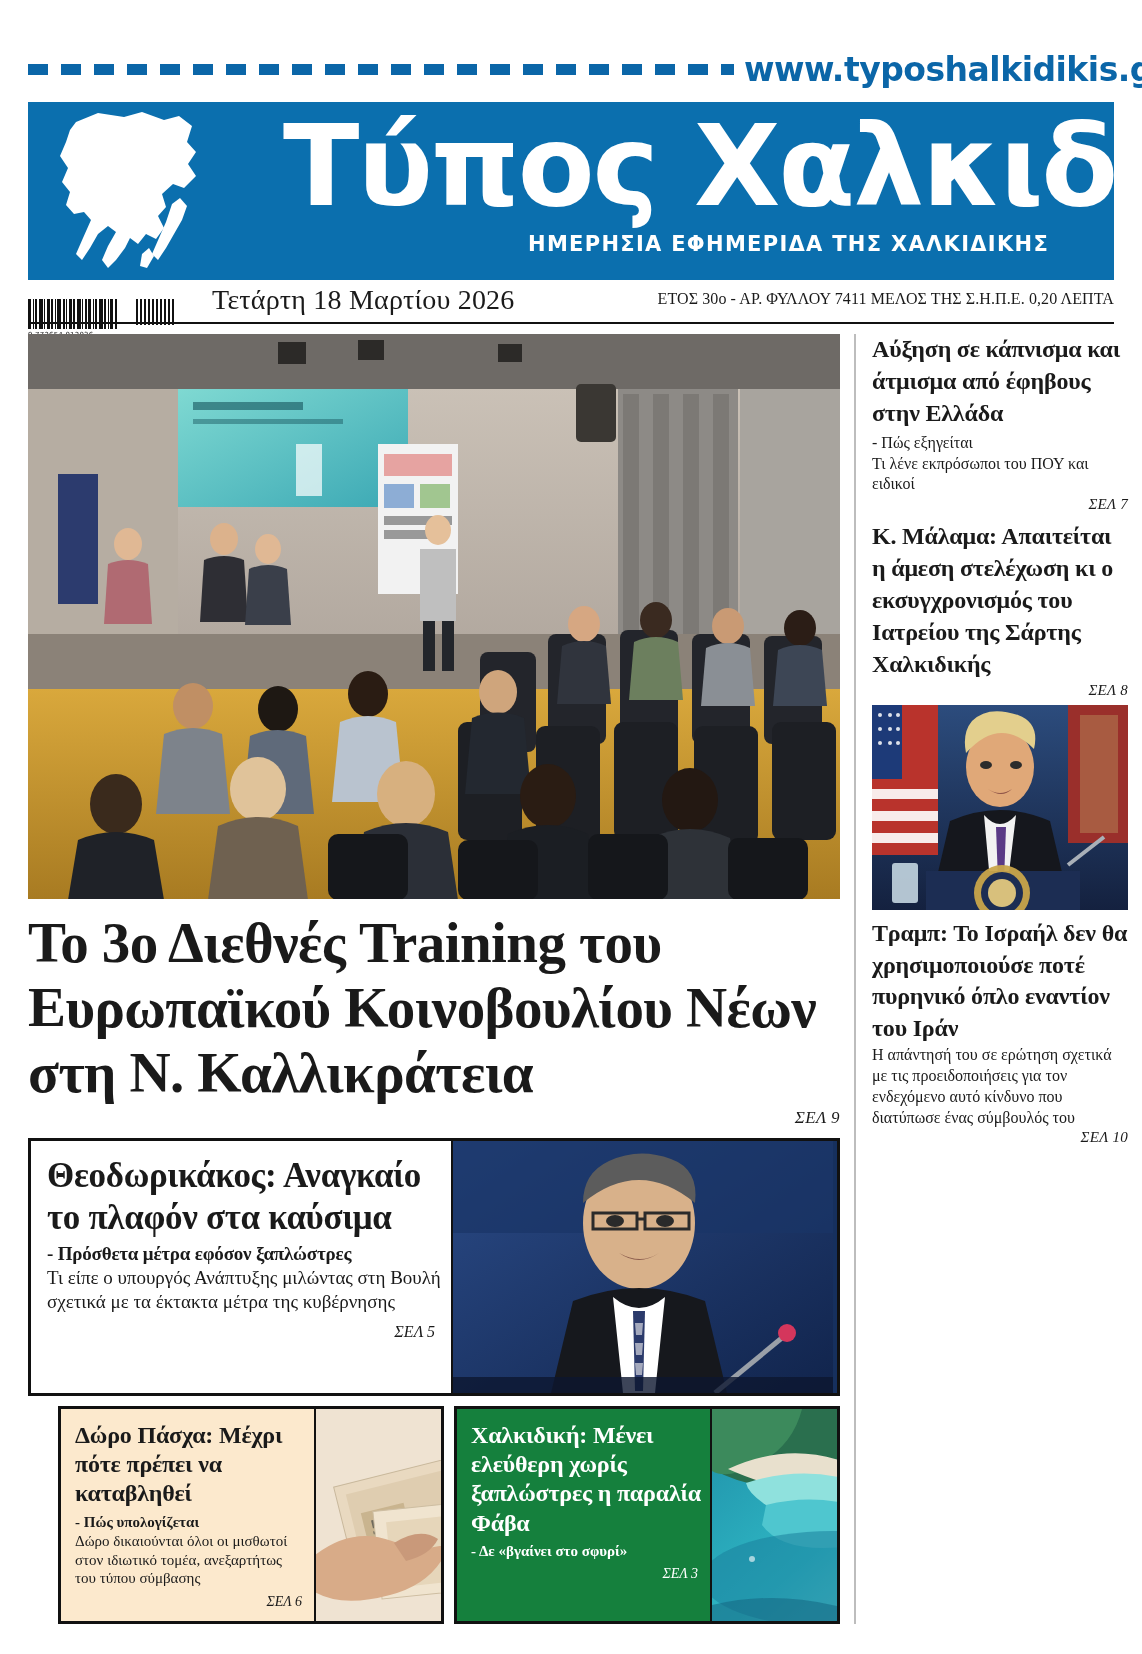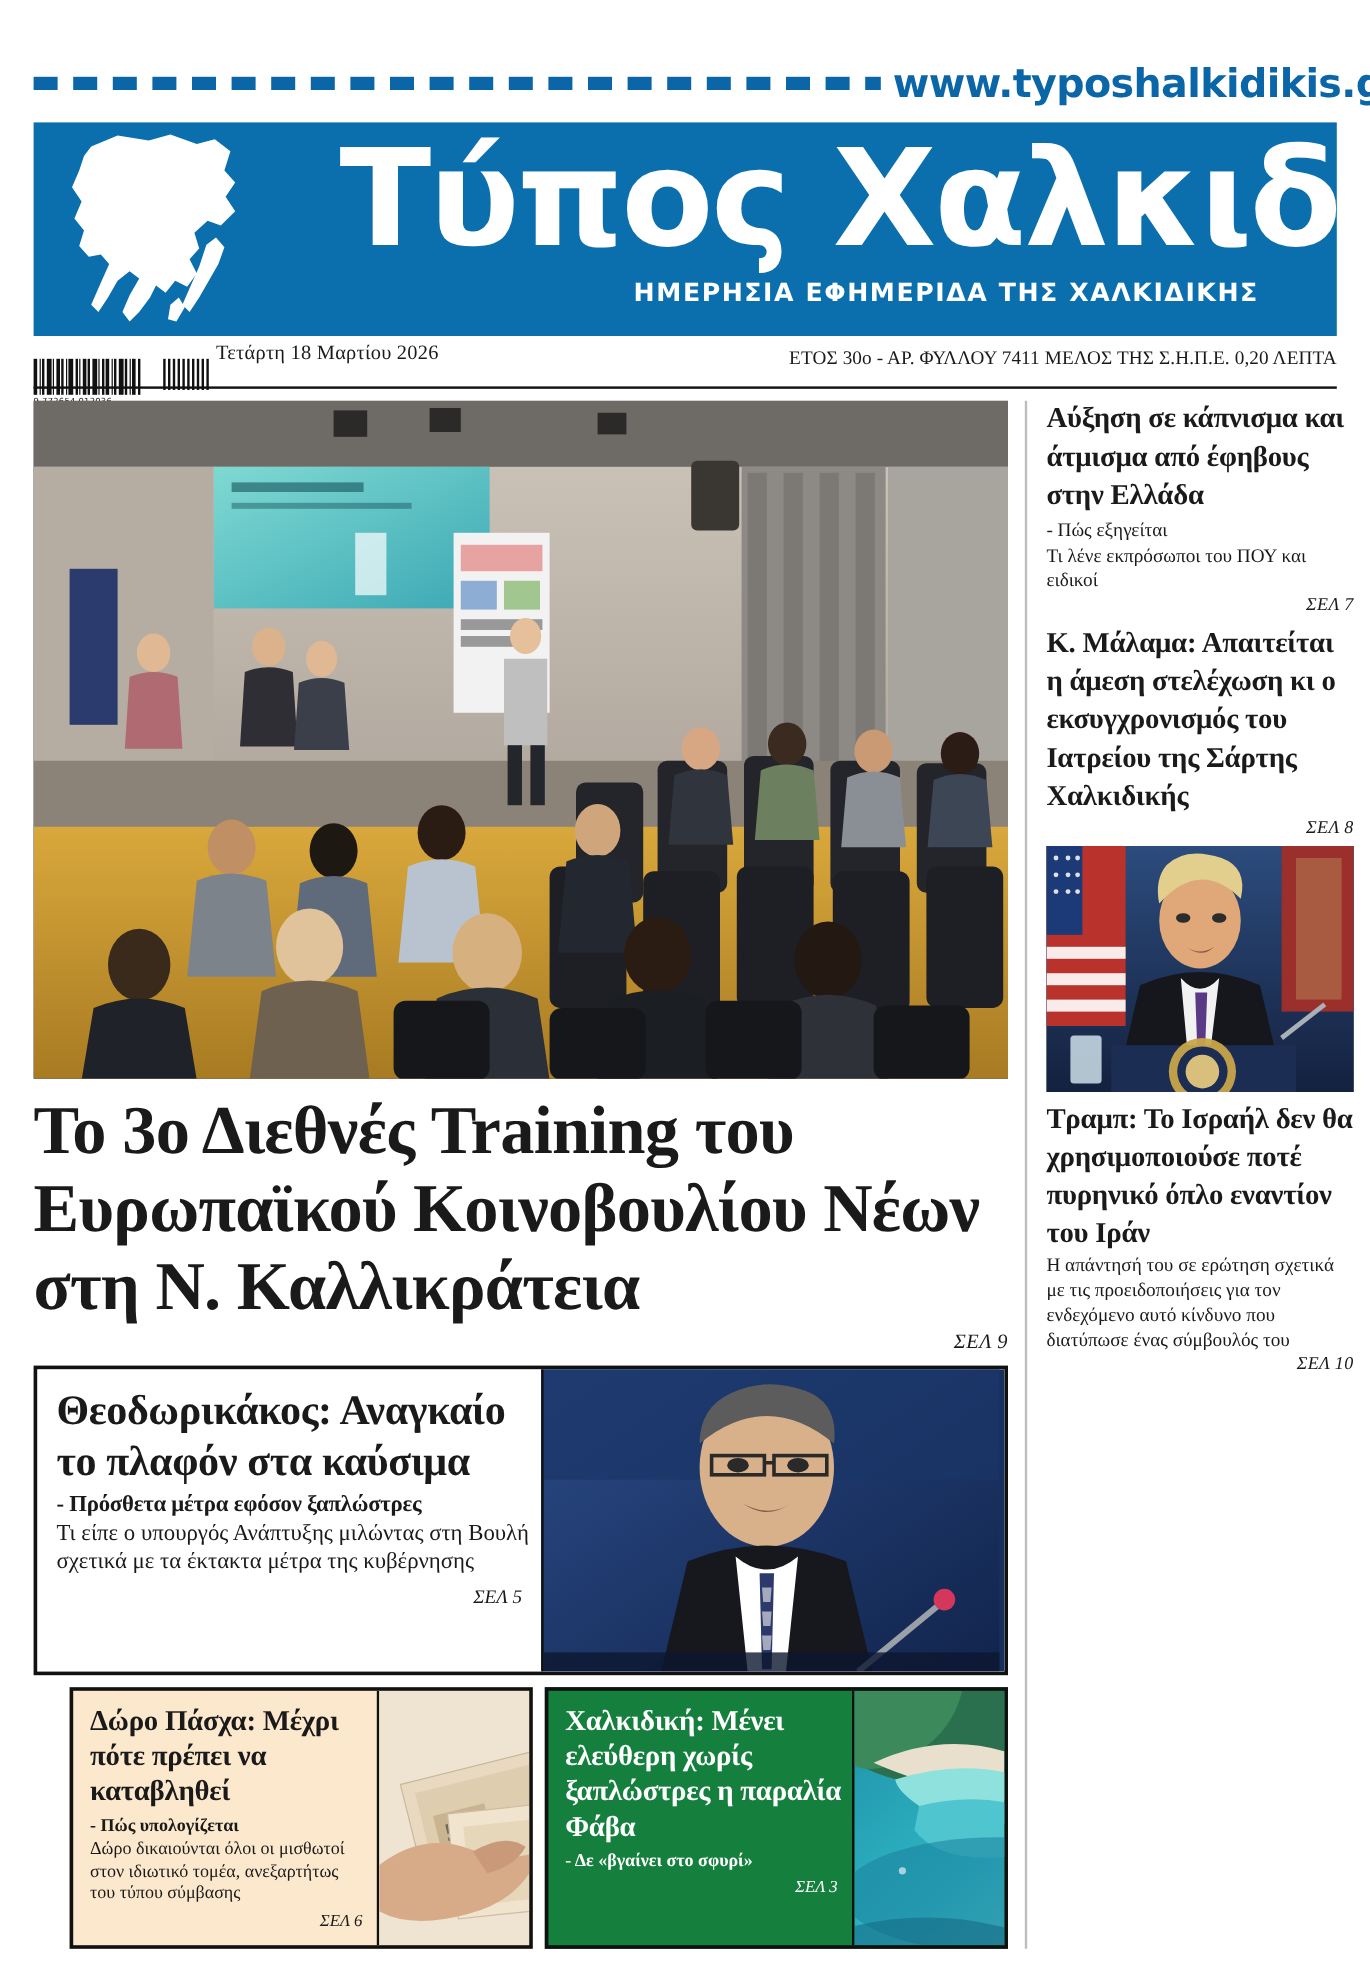--- a/index.html
+++ b/index.html
@@ -73,22 +73,23 @@
   .barcode-wrap { position: relative; width: 144px; padding-top: 3px; margin-top: 16px; }
   .barcode { display:flex; gap:1.5px; height: 30px; align-items:stretch; }
   .barcode i { display:block; background:#111; }
   .barcode-num {
     font-family:"DejaVu Sans", sans-serif;
     font-size: 7px; color:#222; margin-top:2px; letter-spacing: .2px;
   }
   .minibar { position:absolute; left: 108px; top: 3px; display:flex; gap:2px; height:26px; }
   .minibar i { width:2px; background:#111; display:block; }
   .issue-date {
-    font-size: 17px; padding-left: 8px; padding-top: 4px;
+    font-size: 28px; padding-left: 8px; padding-top: 4px;
     letter-spacing: .2px;
+    margin-left: 32px;
   }
   .issue-meta {
     margin-left:auto; font-size: 16px; padding-top: 10px; letter-spacing: .1px;
     white-space: nowrap;
   }
 
   
   .content { display:flex; gap: 0; margin-top: 10px; }
   .left-col { width: 812px; }
   .right-col { width: 274px; padding-left: 16px; border-left: 2px solid #bdbdbd; margin-left: 14px; }

